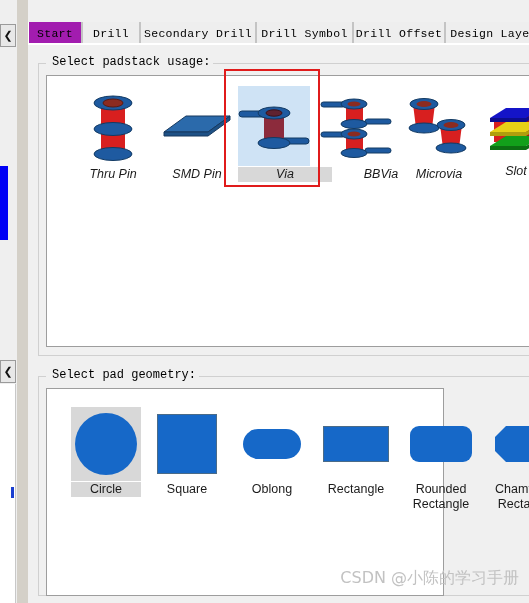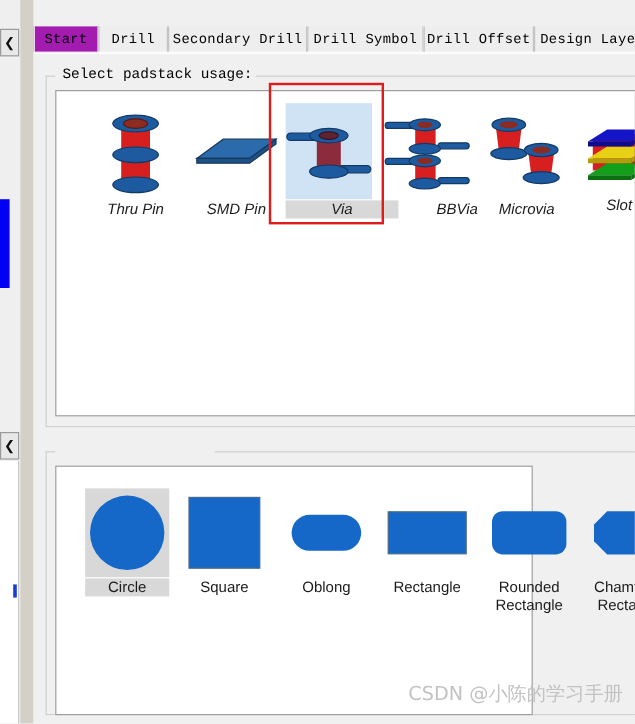--- a/index.html
+++ b/index.html
@@ -205,20 +205,21 @@
               </svg>
             </div>
             <div class="caption" style="width: 64px; margin: 1px auto 0px;">Slot</div>
           </div>
         </div>
     </div>
 
     <div class="groupbox" id="gb-geometry" style="left:10px;top:331px;width:498px;height:220px;">
       <div class="gb-top-l"></div>
       <div class="gb-top-r" style="left:140px;right:-1px;"></div>
+      <div class="gb-label">Select pad geometry:</div>
       <div class="gb-inner" id="geometry-inner" style="left:7px;top:12px;width:398px;height:208px;">
       <div class="tile sel-gray" style="left: 24px; top: 18px; width: 70px;">
             <div class="thumb" style="height: 74px; width: 70px;">
               <svg width="64" height="64" viewBox="0 0 64 64">
                 <circle cx="32" cy="32" r="31" fill="#1668c8"></circle>
               </svg>
             </div>
             <div class="caption" style="width: 70px; margin: 1px auto 0px;">Circle</div>
           </div>
           <div class="tile" style="left: 105px; top: 18px; width: 70px;">

